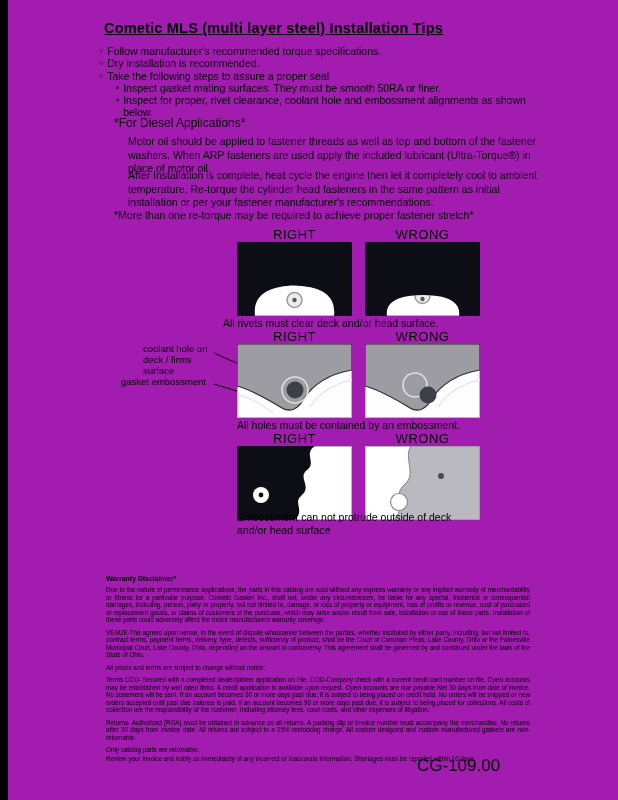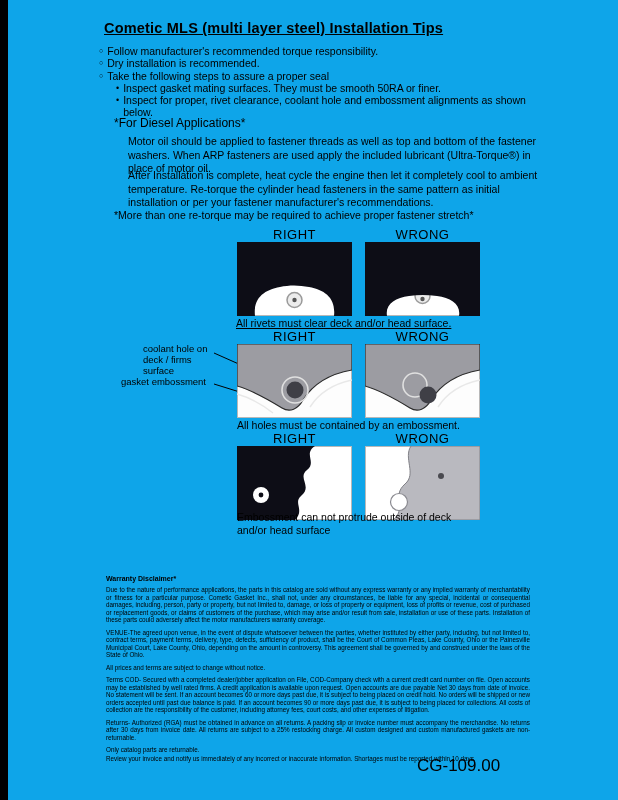--- a/index.html
+++ b/index.html
@@ -1,16 +1,16 @@
 <!DOCTYPE html>
 <html><head>
 <meta charset="utf-8">
 <style>
   html,body{margin:0;padding:0;background:#e8e8e8;}
-  .page{position:relative;width:618px;height:800px;background:#0ea5e9;font-family:"Liberation Sans",sans-serif;color:#000;overflow:hidden;}
+  .page{position:relative;width:618px;height:800px;background:#a21caf;font-family:"Liberation Sans",sans-serif;color:#000;overflow:hidden;}
   .spine{position:absolute;left:0;top:0;width:8px;height:800px;background:#000;}
   .title{position:absolute;left:104px;top:20px;margin:0;font-size:14.5px;font-weight:bold;text-decoration:underline;letter-spacing:.2px;}
   .tips{position:absolute;left:99px;top:45px;width:440px;font-size:10.5px;line-height:12.3px;}
   .tip{display:flex;align-items:flex-start;}
   .tip .mk1{font-size:7px;line-height:12.3px;margin-right:4px;}
   .tip .mk2{font-size:9px;line-height:12.3px;margin-right:4px;}
   .tip.sub{margin-left:17px;}
   .diesel-h{position:absolute;left:114px;top:116px;margin:0;font-size:12px;font-weight:normal;}
   .para{position:absolute;left:128px;width:418px;margin:0;font-size:10.5px;line-height:13.6px;}
   .p1{top:135px;}
@@ -31,21 +31,21 @@
 <body>
 
 <div class="page">
   <div class="spine"></div>
 
   <h1 class="title">Cometic MLS (multi layer steel) Installation Tips</h1>
 
   <div class="tips">
     <div class="tip">
       <span class="mk1">○</span>
-      <span>Follow manufacturer's recommended torque responsibility.</span>
+      <span>Follow manufacturer's recommended torque specifications.</span>
     </div>
     <div class="tip">
       <span class="mk1">○</span>
       <span>Dry installation is recommended.</span>
     </div>
     <div class="tip">
       <span class="mk1">○</span>
       <span>Take the following steps to assure a proper seal</span>
     </div>
     <div class="tip sub">
@@ -75,21 +75,21 @@
     </svg>
   </div>
   <div class="panel" style="left:365px;top:242px;">
     <svg viewBox="0 0 115 74">
       <rect x="0.5" y="0.5" width="114" height="73" fill="#ffffff" stroke="#b8b8b8"></rect>
       <circle cx="57.5" cy="54" r="7.5" fill="#ececec" stroke="#9a9a9a" stroke-width="1.5"></circle>
       <path d="M0,0 H115 V74 H94 C96,62 86,56 72,54 C62,52.5 53,52.5 44,54 C30,56 20,62 22,74 H0 Z" fill="#0d0d16"></path>
       <circle cx="57.5" cy="57" r="2.2" fill="#555"></circle>
     </svg>
   </div>
-  <div class="caption" style="left:236px;top:317px;width:260px;text-decoration:underline;">All rivets must clear deck and/or head surface.</div>
+  <div class="caption" style="left:223px;top:317px;width:260px;">All rivets must clear deck and/or head surface.</div>
 
   <div class="dlabel" style="left:237px;top:329px;">RIGHT</div>
   <div class="dlabel" style="left:365px;top:329px;">WRONG</div>
 
   <div class="callout" style="left:143px;top:344px;width:80px;">
     <div>coolant hole on</div>
     <div>deck / firms surface</div>
   </div>
   <div class="callout" style="left:121px;top:377px;width:95px;">gasket embossment</div>
 

